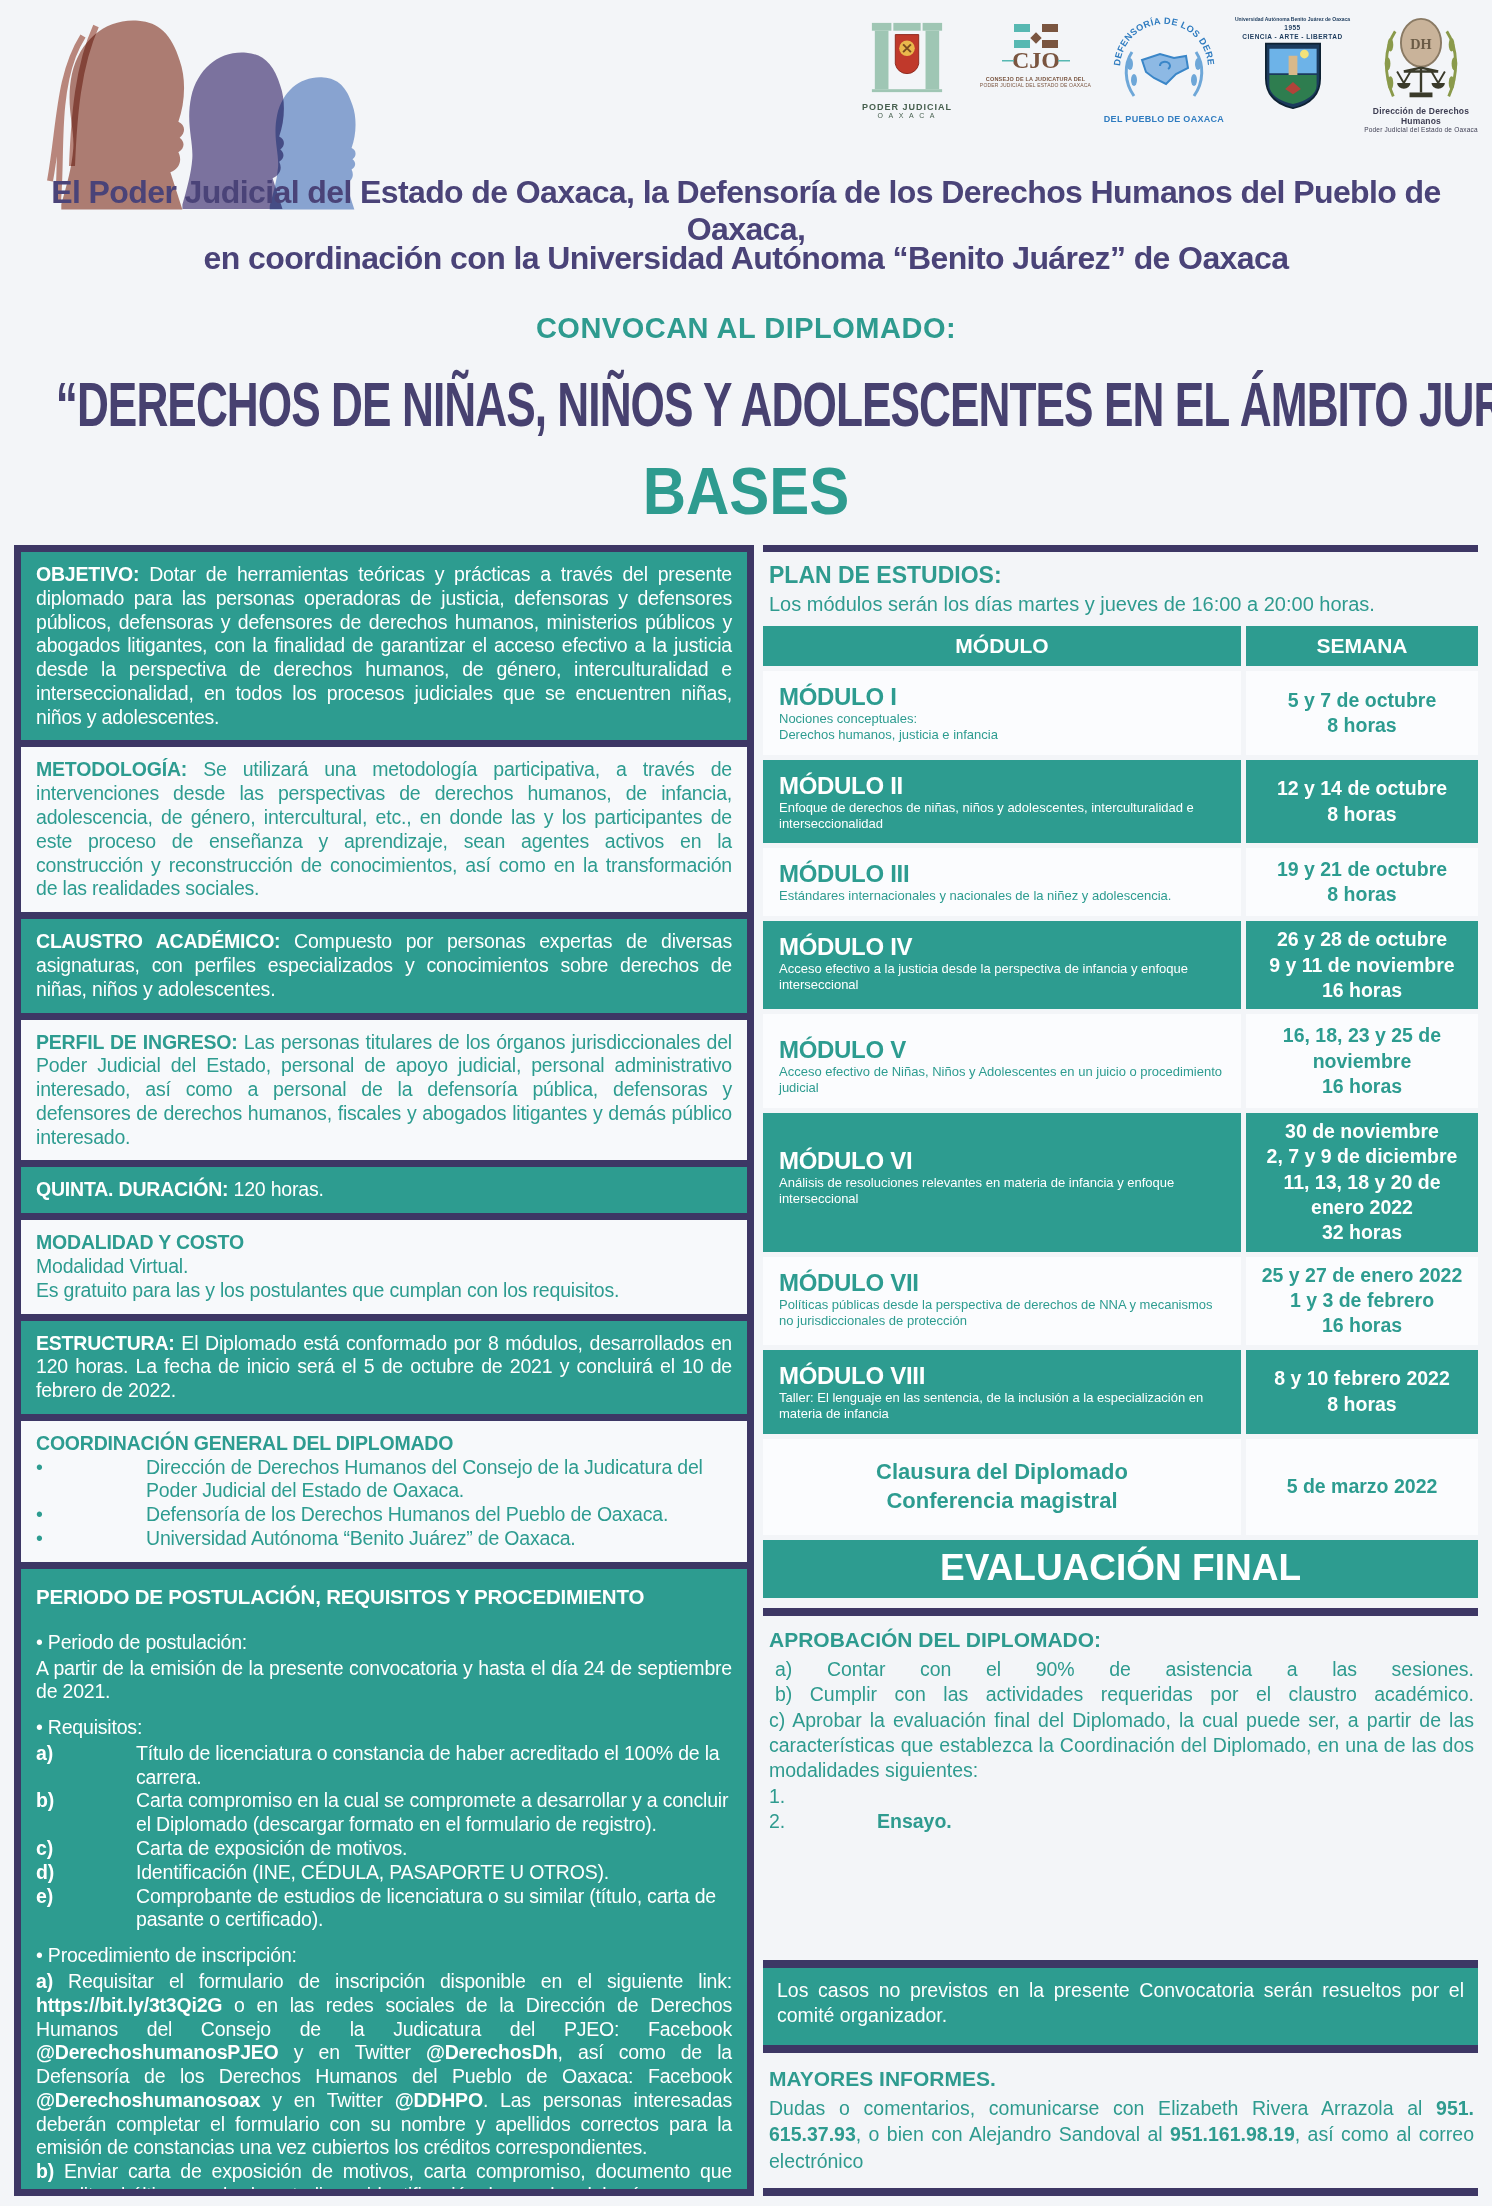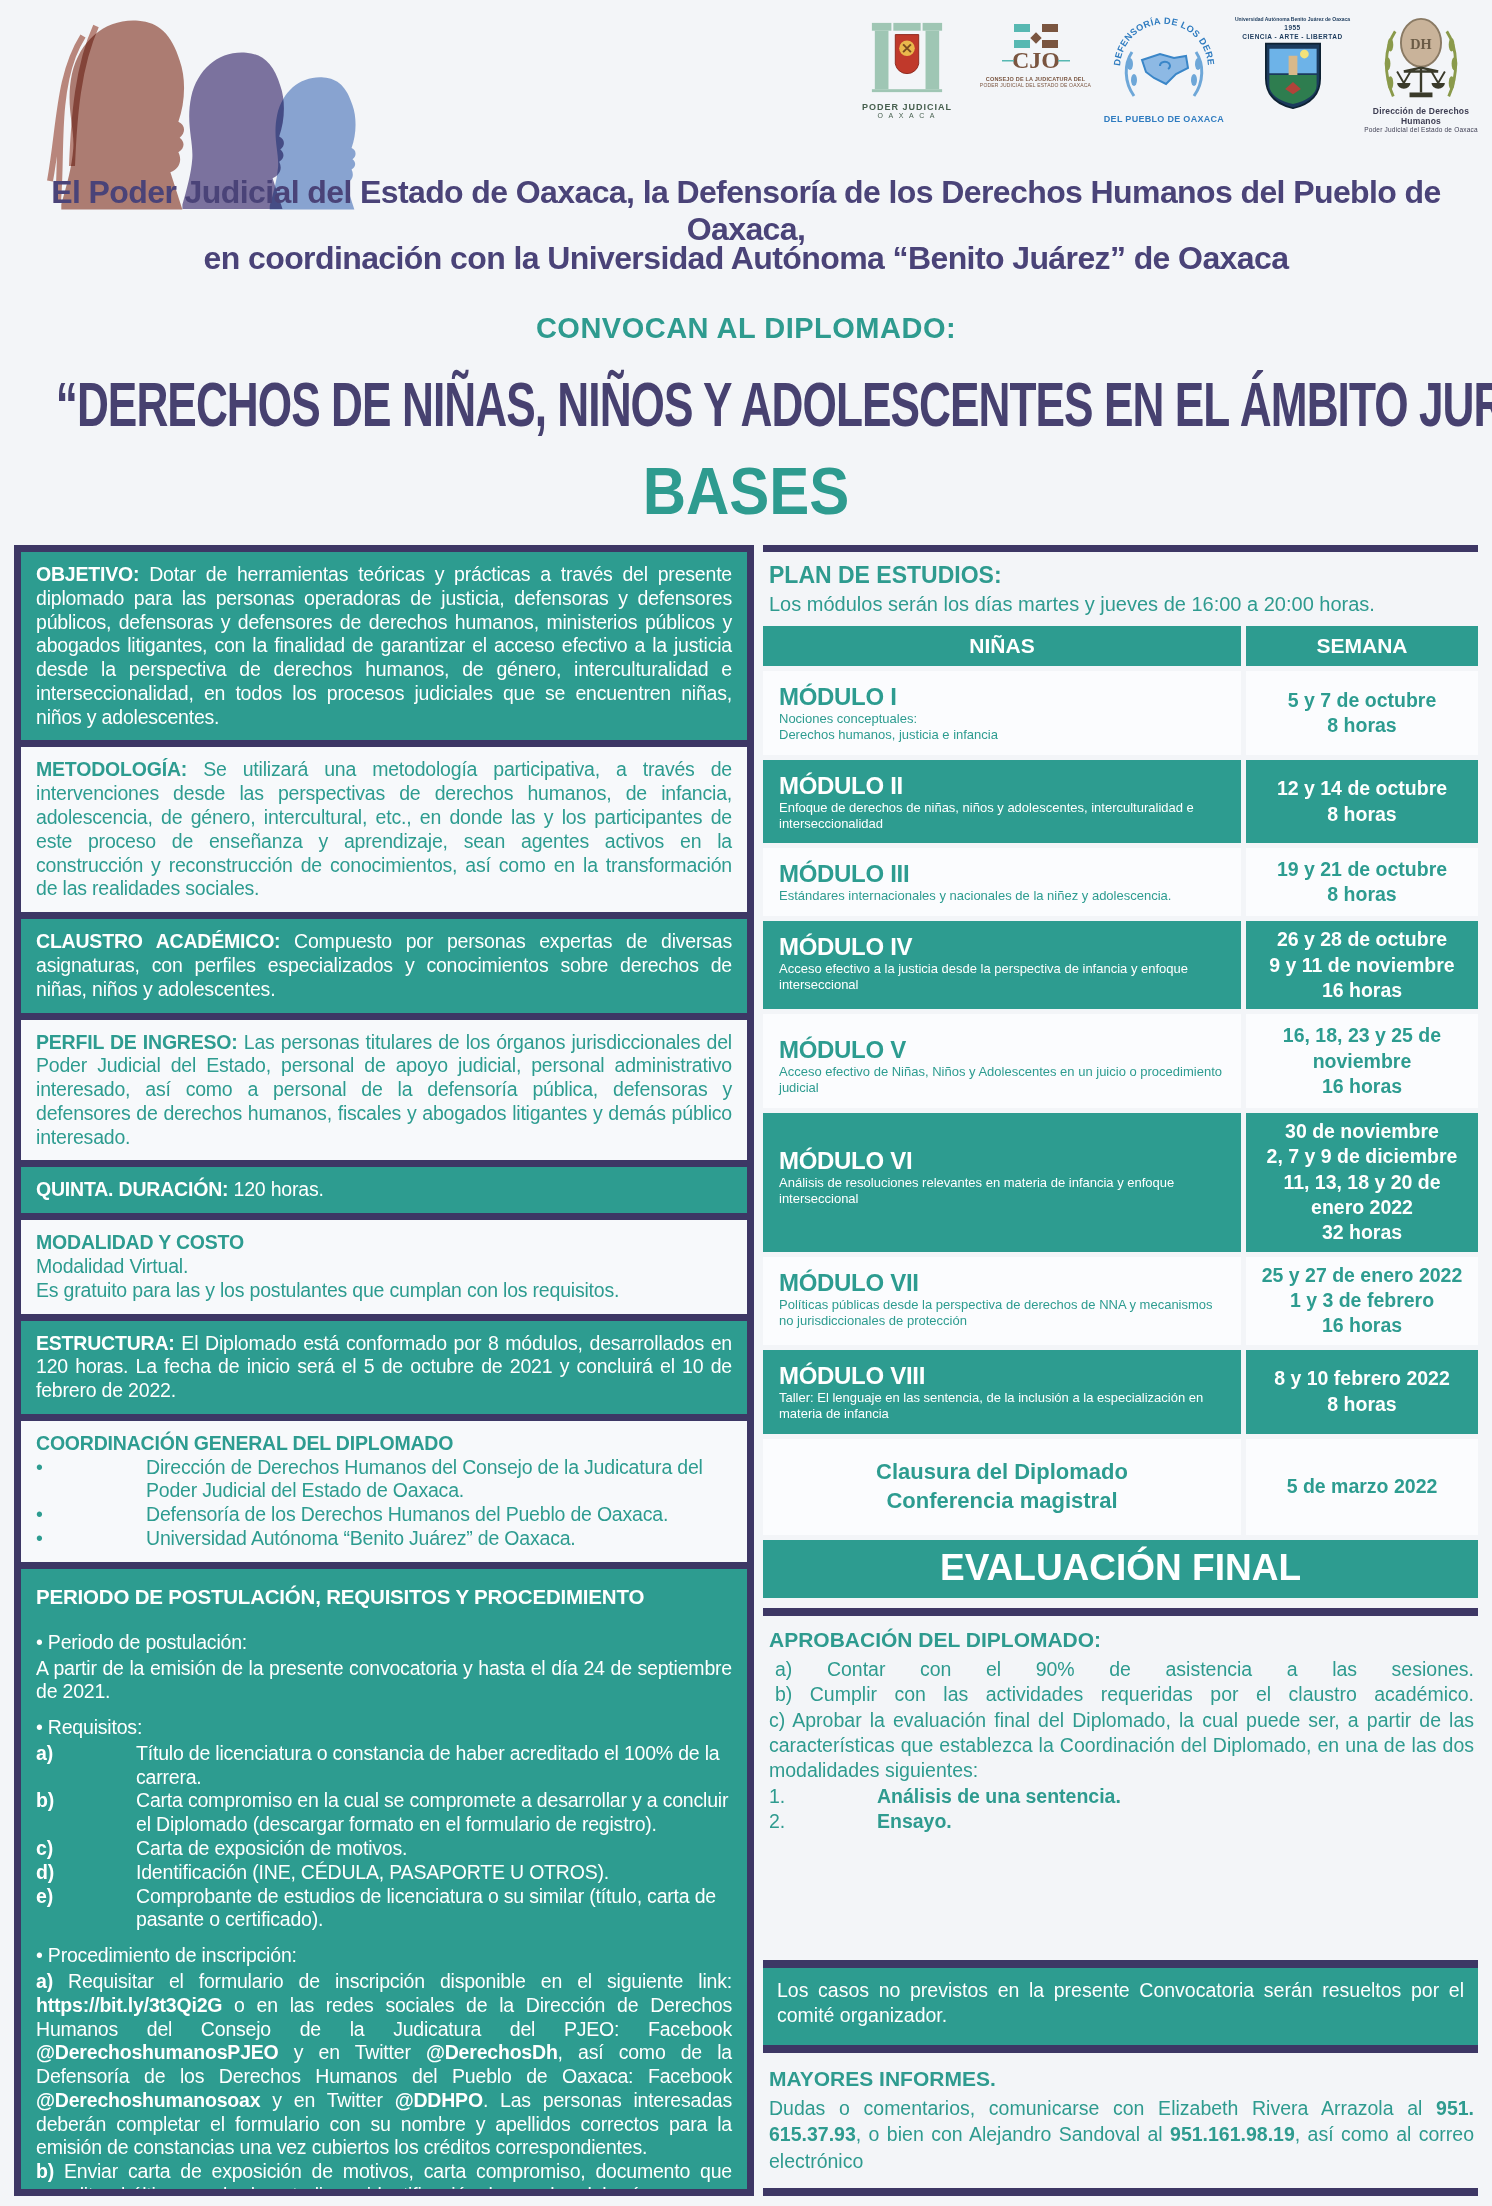--- a/index.html
+++ b/index.html
@@ -296,21 +296,21 @@
     </div>
 
     <div class="rightcol">
 
       <div class="plan">
         <h3>PLAN DE ESTUDIOS:</h3>
         <p>Los módulos serán los días martes y jueves de 16:00 a 20:00 horas.</p>
       </div>
 
       <div class="ptable">
-        <div class="cell head">NIÑAS</div>
+        <div class="cell head">MÓDULO</div>
         <div class="cell head">SEMANA</div>
 
         <div class="cell light modcell">
             <div class="mname">MÓDULO I</div>
             <div class="mdesc">Nociones conceptuales:
 Derechos humanos, justicia e infancia</div>
           </div>
         <div class="cell light wkcell">5 y 7 de octubre
 8 horas</div>
 
@@ -376,21 +376,20 @@
         <div class="banner">EVALUACIÓN FINAL</div>
       </div>
 
       <div class="aprob">
         <h3>APROBACIÓN DEL DIPLOMADO:</h3>
         <p class="just force">a) Contar con el 90% de asistencia a las sesiones.</p>
         <p class="just force">b) Cumplir con las actividades requeridas por el claustro académico.</p>
         <p class="just">c) Aprobar la evaluación final del Diplomado, la cual puede ser, a partir de las características que establezca la Coordinación del Diplomado, en una de las dos modalidades siguientes:</p>
         <div class="numrow">
             <span>1.</span>
-            <span class="t">Análisis de una sentencia.</span>
           </div>
         <div class="numrow">
             <span>2.</span>
             <span class="t">Ensayo.</span>
           </div>
       </div>
 
       <div class="cuest">
         <p class="just">Los casos no previstos en la presente Convocatoria serán resueltos por el comité organizador.</p>
       </div>

